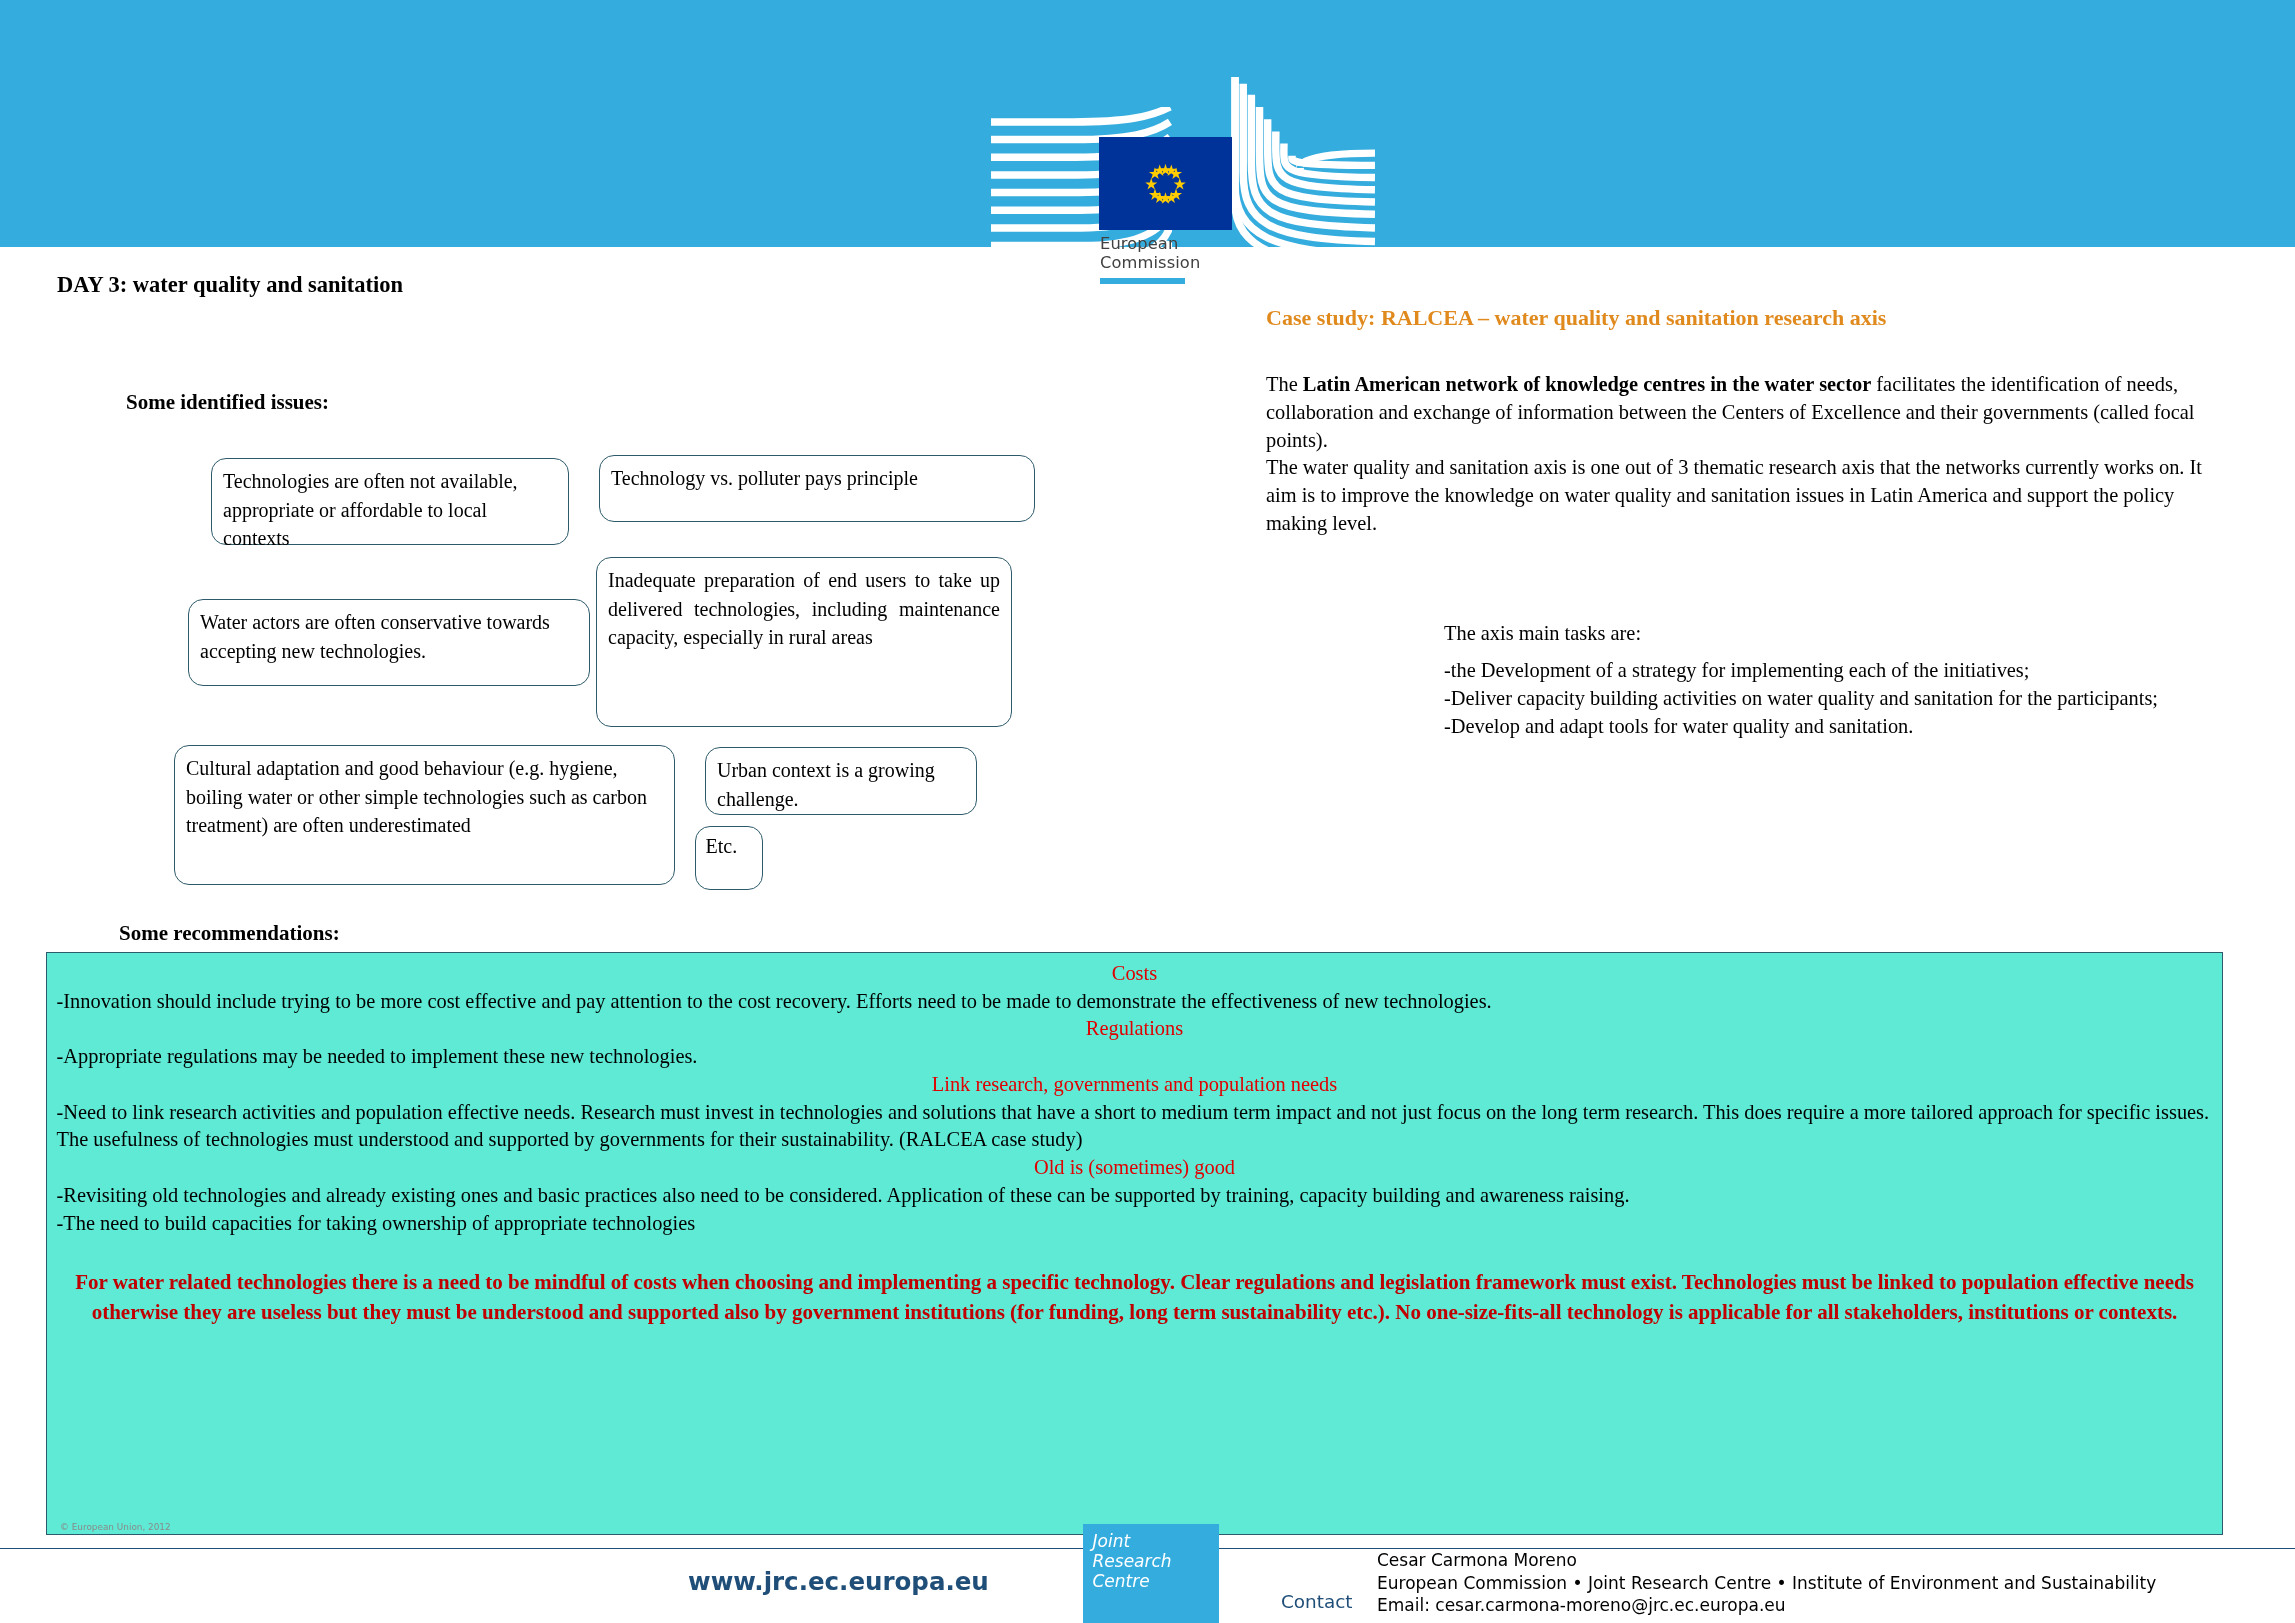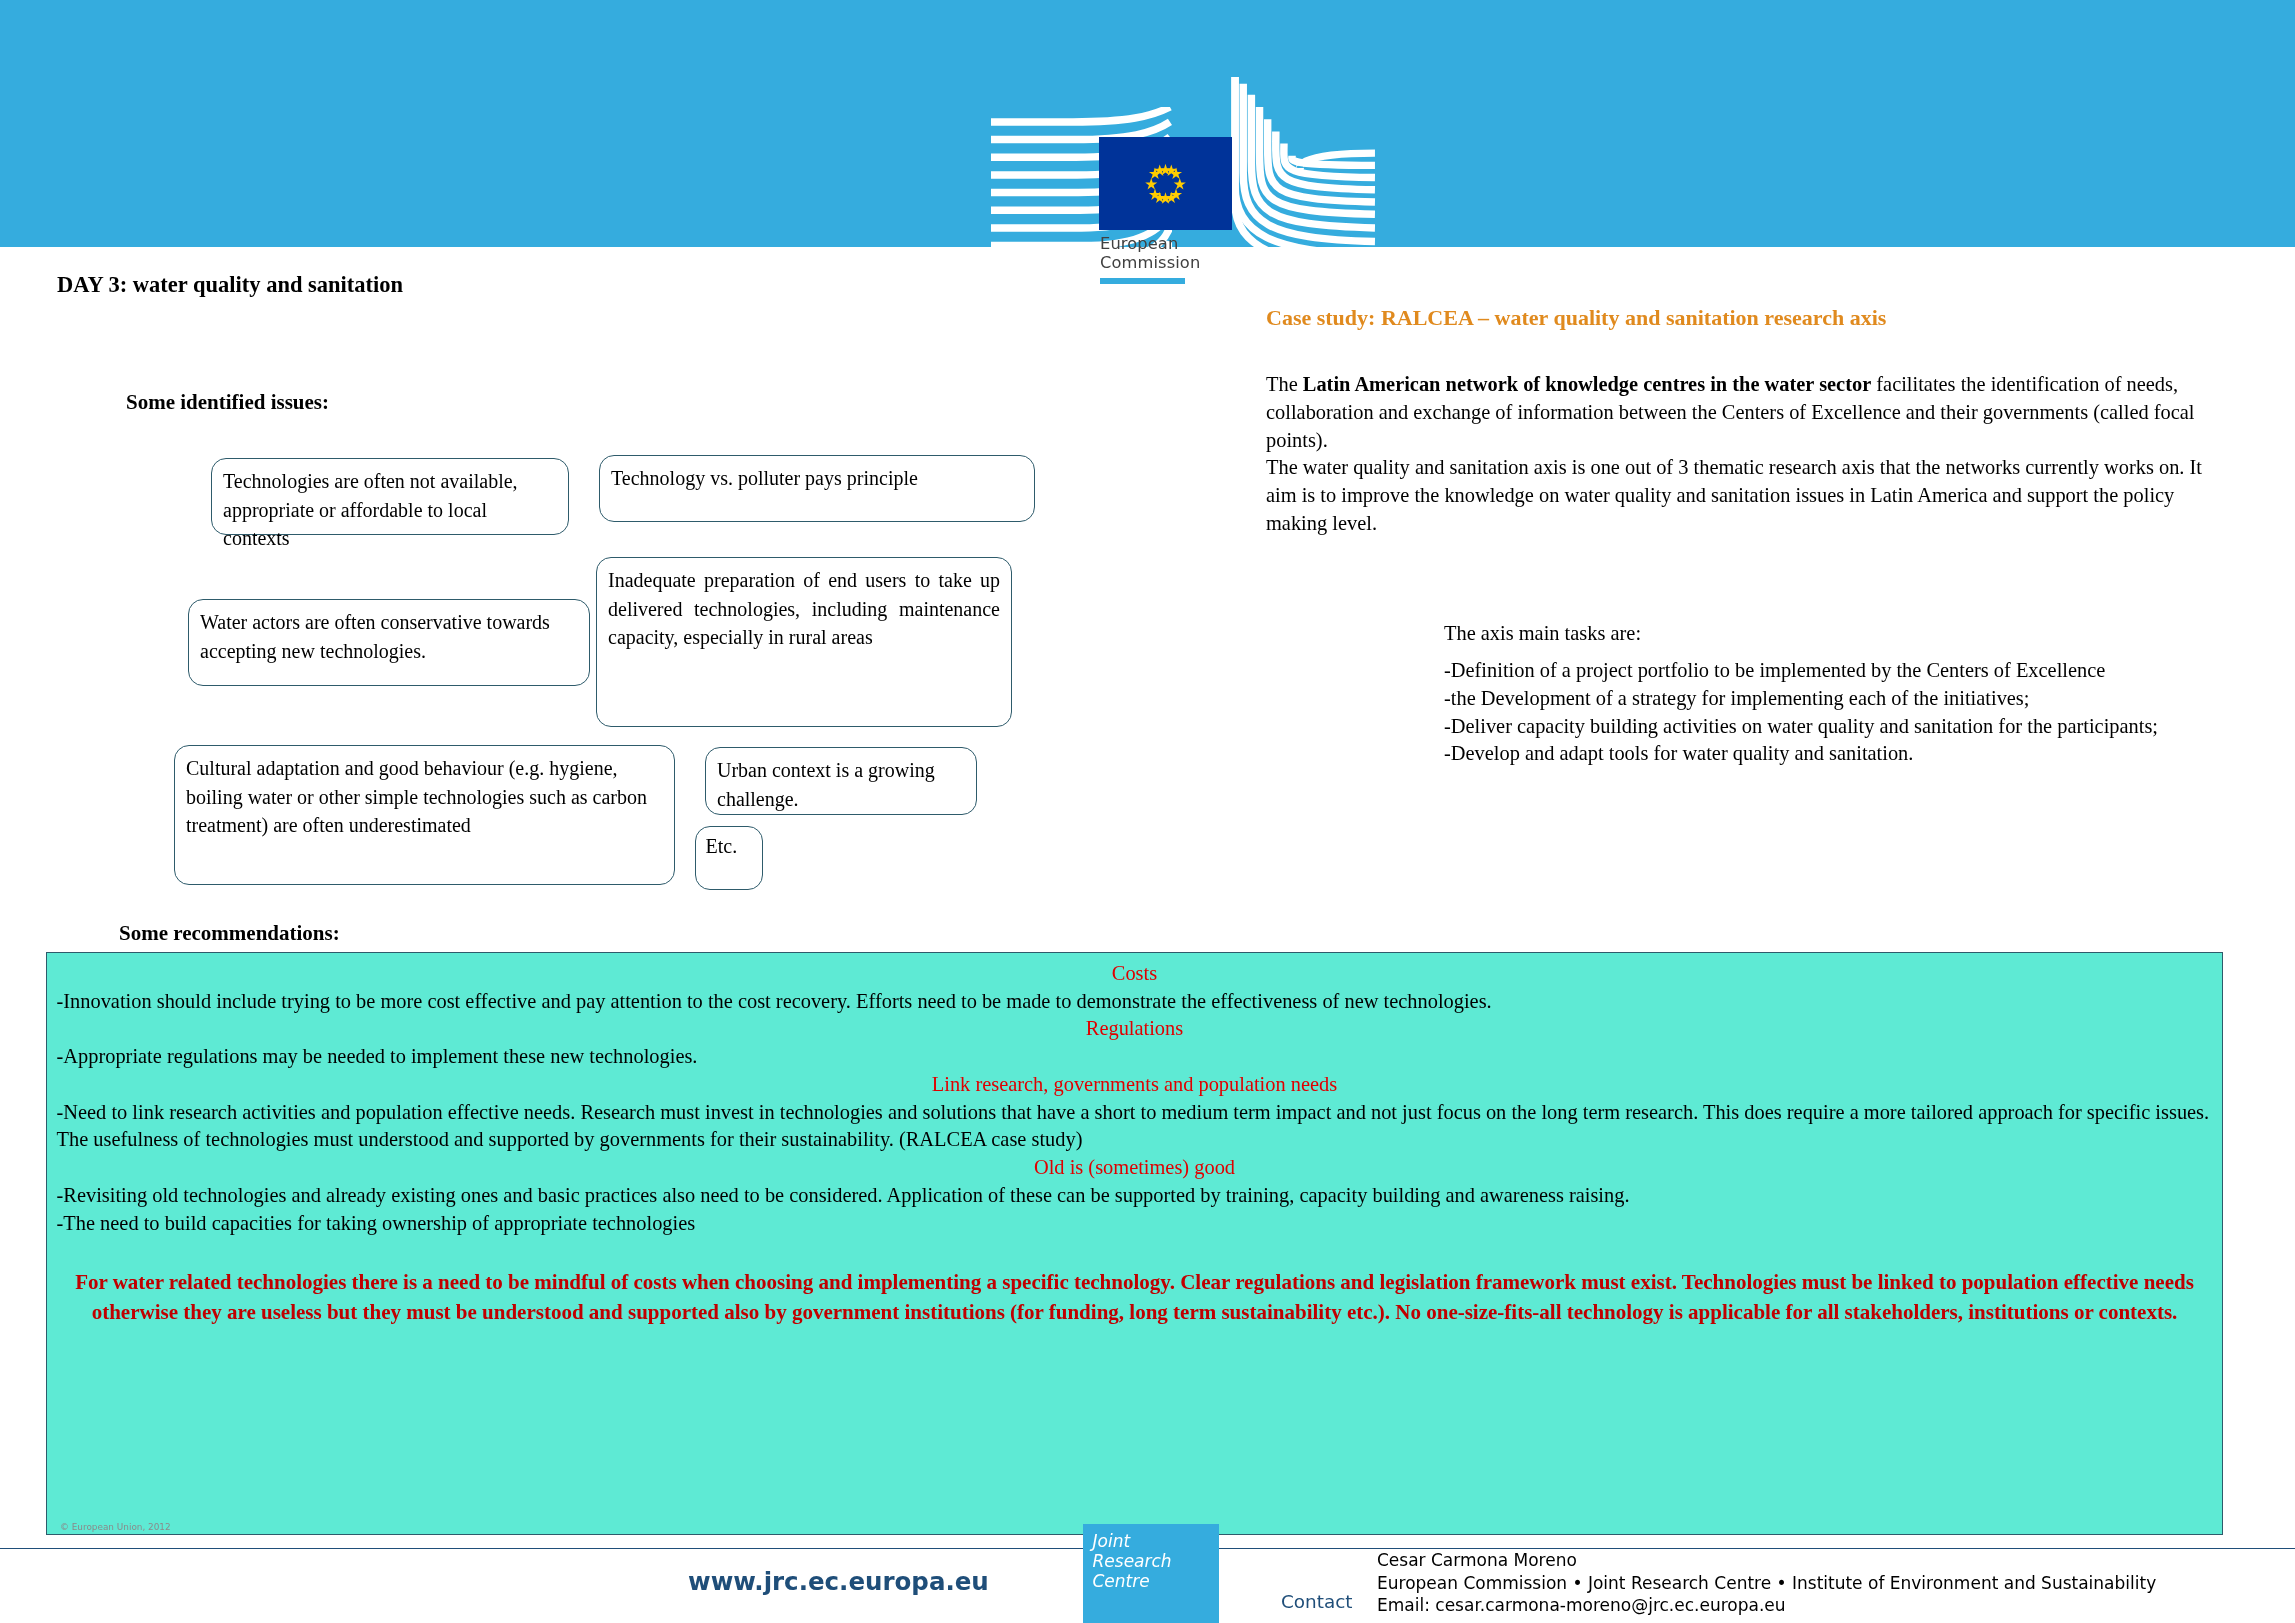--- a/index.html
+++ b/index.html
@@ -23,21 +23,21 @@
   
   #slide-title{position:absolute;left:57px;top:272px;font-size:22.5px;font-weight:bold;white-space:nowrap;}
   #issues-heading{position:absolute;left:126px;top:390px;font-size:21px;font-weight:bold;white-space:nowrap;}
   #recs-heading{position:absolute;left:119px;top:921px;font-size:21px;font-weight:bold;white-space:nowrap;}
   #case-title{position:absolute;left:1266px;top:305px;font-size:22px;font-weight:bold;color:#E08A1E;white-space:nowrap;}
 
   
   .issue-box{position:absolute;border:1px solid #2E5B6B;border-radius:15px;
              background:#fff;box-sizing:border-box;font-size:20px;line-height:1.42;
              padding:8.2px 11px;}
-  #box-tech-not-avail{left:211px;top:458px;width:358px;height:77px;}
+  #box-tech-not-avail{left:211px;top:458px;width:358px;height:87px;}
   #box-polluter{left:599px;top:455px;width:436px;height:67px;}
   #box-water-actors{left:174px;top:599px;width:402px;height:87px;margin-left:14px;}
   #box-inadequate{left:596px;top:557px;width:416px;height:170px;text-align:justify;}
   #box-cultural{left:174px;top:745px;width:501px;height:140px;}
   #box-urban{left:705px;top:747px;width:272px;height:68px;}
   #box-etc{left:695px;top:826px;width:68px;height:64px;padding:5.4px 9.5px;}
 
   
   #ralcea-body{position:absolute;left:1266px;top:371px;width:954px;
                font-size:20.4px;line-height:1.36;}
@@ -139,21 +139,20 @@
 <div class="issue-box" id="box-cultural">Cultural adaptation and good behaviour (e.g. hygiene, boiling water or other simple technologies such as carbon treatment) are often underestimated</div>
 <div class="issue-box" id="box-urban">Urban context is a growing challenge.</div>
 <div class="issue-box" id="box-etc">Etc.</div>
 
 <div id="ralcea-body">
   <span>The </span><span class="b">Latin American network of knowledge centres in the water sector</span><span> facilitates the identification of needs, collaboration and exchange of information between the Centers of Excellence and their governments (called focal points).</span><br>
   <span>The water quality and sanitation axis is one out of 3 thematic research axis that the networks currently works on. It aim is to  improve the knowledge on water  quality and sanitation issues in Latin America and support the policy making level.</span>
 </div>
 <div id="tasks-intro">The axis main tasks are:</div>
 <div id="tasks-list">
-  <div class="task">-Definition of a project portfolio to be implemented by the Centers of Excellence</div>
   <div class="task">-the Development of a strategy for implementing each of the initiatives;</div>
   <div class="task">-Deliver capacity building activities on water quality and sanitation for the participants;</div>
   <div class="task">-Develop and adapt tools for water quality and sanitation.</div>
 </div>
 
 <div id="recs-heading">Some recommendations:</div>
 <div id="recs-panel">
   <div class="rec-head">Costs</div>
   <div class="rec-body">-Innovation should include trying to be more cost effective and pay attention to the cost recovery. Efforts need to be made to demonstrate the effectiveness of new technologies.</div>
   <div class="rec-head">Regulations</div>

